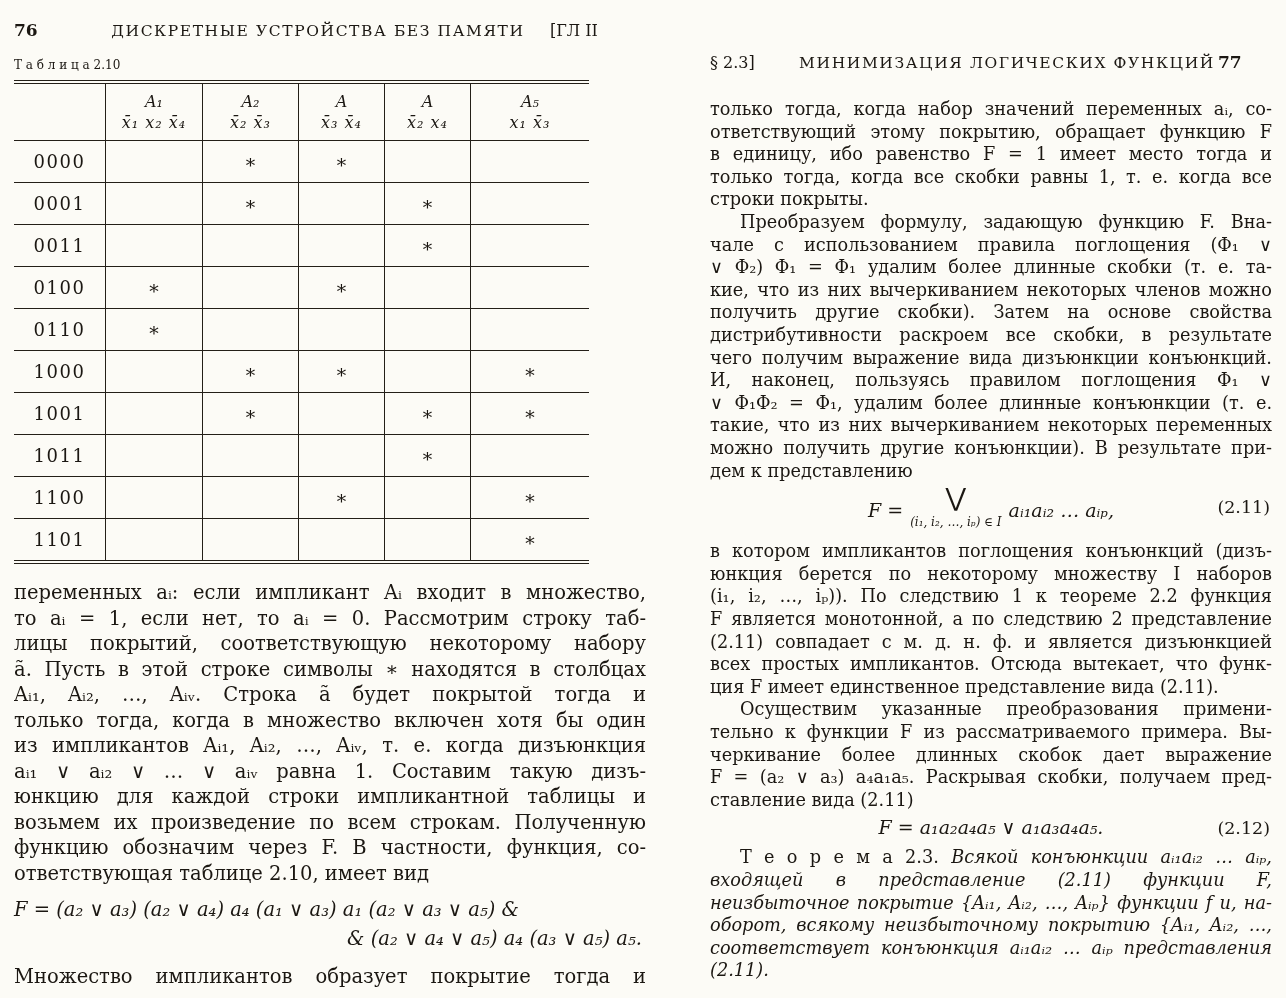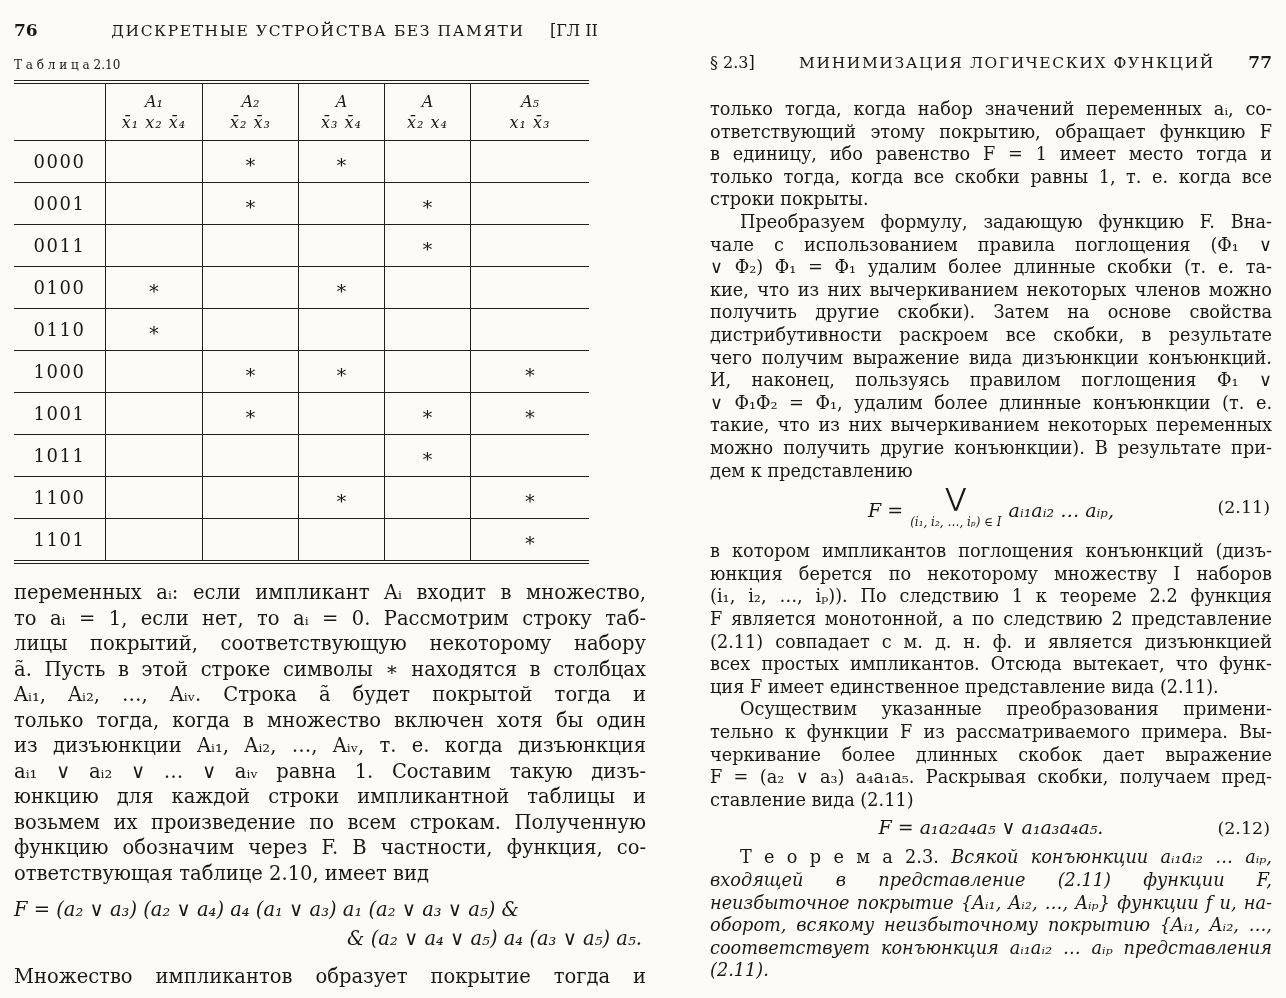--- a/index.html
+++ b/index.html
@@ -13,21 +13,21 @@
   .page-left{left:14px;width:632px;}
   .page-right{left:710px;width:562px;margin-top:32px;}
 
   
   .phead{display:flex;align-items:baseline;padding-top:20px;font-size:16px;}
   .phead .pnum{font-weight:700;font-size:17px;}
   .phead .rhead{flex:1;text-align:center;letter-spacing:1.6px;font-size:15.5px;white-space:nowrap;}
   .page-left .pnum{width:78px;}
   .page-left .chap{width:96px;padding-left:6px;white-space:nowrap;}
   .page-right .sec{width:86px;white-space:nowrap;}
-  .page-right .pnum{width:54px;text-align:right;}
+  .page-right .pnum{width:54px;}
 
   
   .tcaption{margin-top:18px;font-size:12px;}
   .imp-table{
     display:grid;grid-template-columns:92px 97px 96px 86px 86px 118px;
     width:575px;margin-top:8px;
     border-top:4px double #241f18;border-bottom:4px double #241f18;
   }
   .tcell{
     border-right:1.5px solid #241f18;border-bottom:1.5px solid #241f18;
@@ -201,21 +201,21 @@
       </div>
     </div>
   <div class="lbody" id="left-body">
       <div class="para">
         <div class="line">переменных aᵢ: если импликант Aᵢ входит в множество,</div>
         <div class="line">то aᵢ = 1, если нет, то aᵢ = 0. Рассмотрим строку таб-</div>
         <div class="line">лицы покрытий, соответствующую некоторому набору</div>
         <div class="line">ã. Пусть в этой строке символы ∗ находятся в столбцах</div>
         <div class="line">Aᵢ₁, Aᵢ₂, …, Aᵢᵥ. Строка ã будет покрытой тогда и</div>
         <div class="line">только тогда, когда в множество включен хотя бы один</div>
-        <div class="line">из дизъюнкции Aᵢ₁, Aᵢ₂, …, Aᵢᵥ, т. е. когда дизъюнкция</div>
+        <div class="line">из импликантов Aᵢ₁, Aᵢ₂, …, Aᵢᵥ, т. е. когда дизъюнкция</div>
         <div class="line">aᵢ₁ ∨ aᵢ₂ ∨ … ∨ aᵢᵥ  равна 1. Составим такую дизъ-</div>
         <div class="line">юнкцию для каждой строки импликантной таблицы и</div>
         <div class="line">возьмем их произведение по всем строкам. Полученную</div>
         <div class="line">функцию обозначим через F. В частности, функция, со-</div>
         <div class="line last">ответствующая таблице 2.10, имеет вид</div>
       </div>
       <div class="eqL">
         <div class="eql1">F = (a₂ ∨ a₃) (a₂ ∨ a₄) a₄ (a₁ ∨ a₃) a₁ (a₂ ∨ a₃ ∨ a₅) &amp;</div>
         <div class="eql2">&amp; (a₂ ∨ a₄ ∨ a₅) a₄ (a₃ ∨ a₅) a₅.</div>
       </div>

